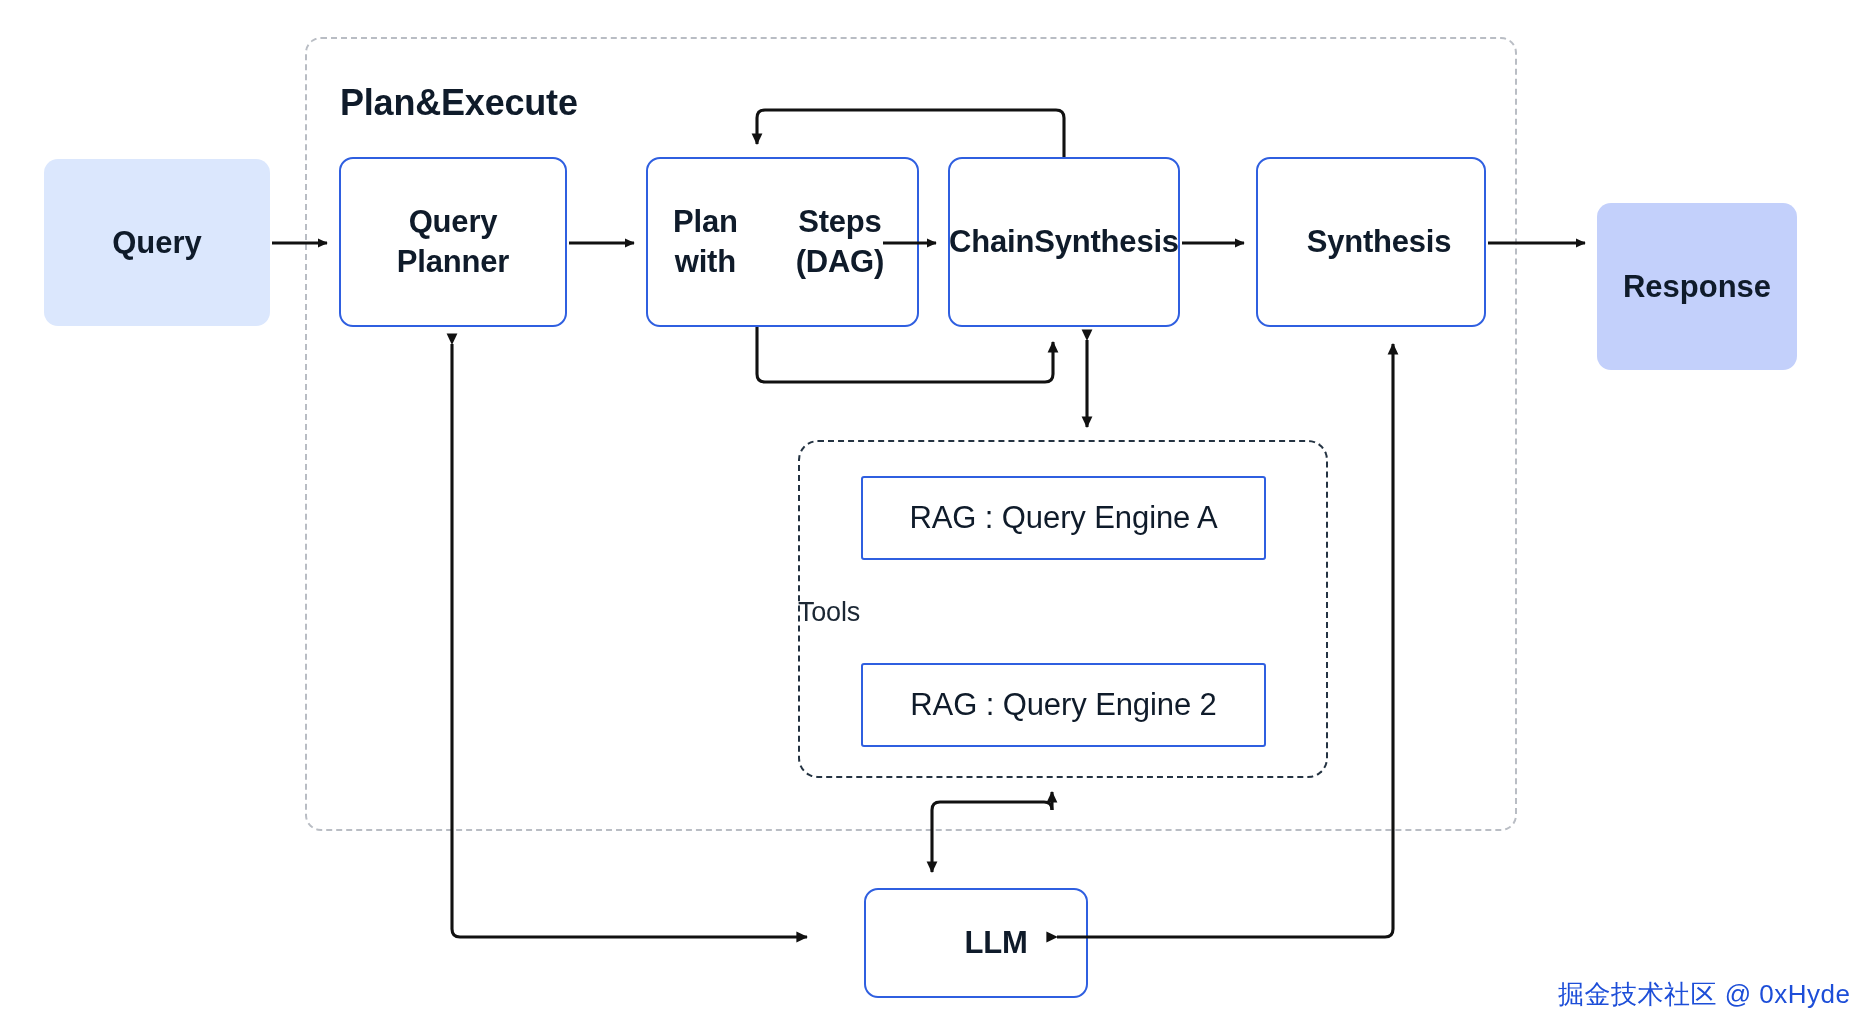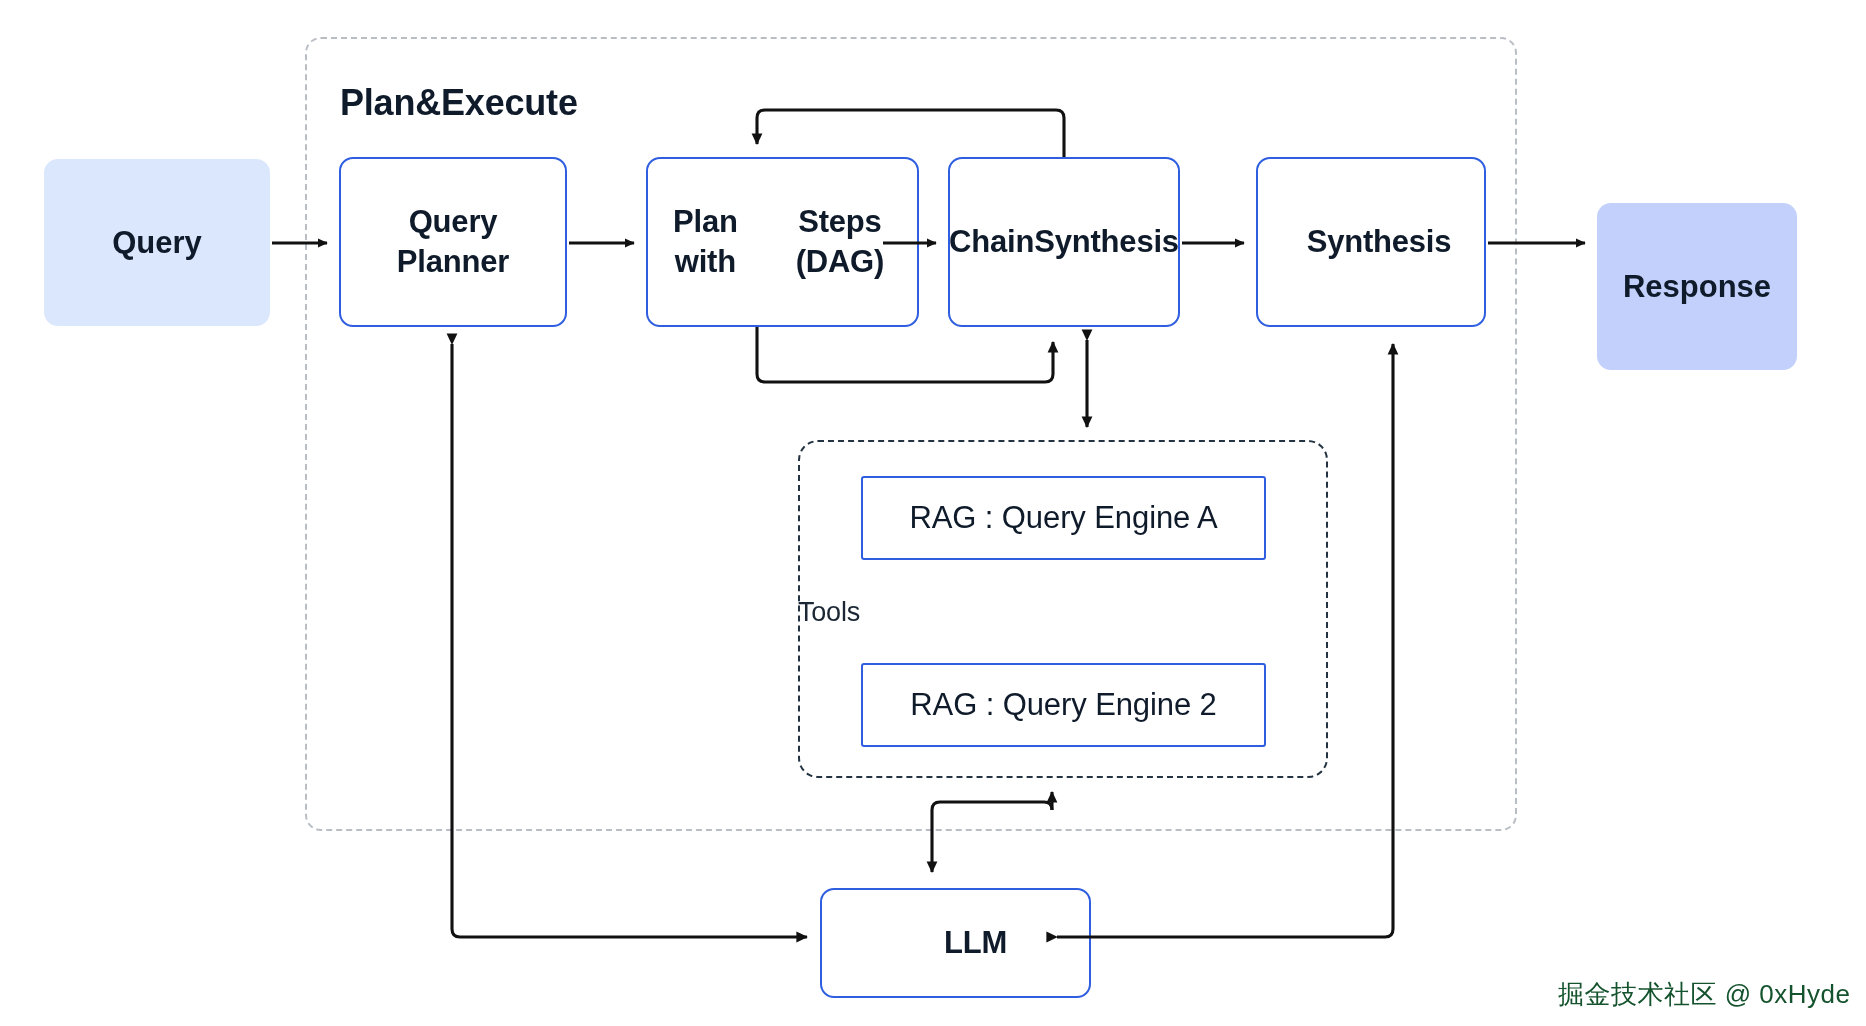--- a/index.html
+++ b/index.html
@@ -24,21 +24,21 @@
   .dashbox.tools{border:2px dashed #243342;border-radius:20px;}
 
   .grouplabel{position:absolute;font-size:36px;font-weight:600;color:#0f1b2a;
               letter-spacing:-0.2px;}
   .toolslabel{position:absolute;font-size:27px;font-weight:400;color:#1b2734;
               text-align:left;letter-spacing:-0.2px;}
 
   .ragbox{background:#ffffff;border:2px solid #2f5fe0;border-radius:3px;
           font-size:31px;font-weight:500;letter-spacing:-0.1px;}
 
-  .watermark{position:absolute;font-size:26px;color:#14532d;font-weight:400;
+  .watermark{position:absolute;font-size:26px;color:#1d4ed8;font-weight:400;
              white-space:nowrap;letter-spacing:0.5px;}
 </style>
 </head>
 <body>
 
 <div id="stage">
 
   <div class="dashbox" style="left:305px;top:37px;width:1212px;height:794px;"></div>
 
   <div class="grouplabel" style="left:340px;top:82px;">Plan&amp;Execute</div>
@@ -75,21 +75,21 @@
   </div>
 
   <div class="node ragbox" style="left:861px;top:476px;width:405px;height:84px;">
     <span>RAG : Query Engine A</span>
   </div>
 
   <div class="node ragbox" style="left:861px;top:663px;width:405px;height:84px;align-items:center;">
     <span>RAG : Query Engine 2</span>
   </div>
 
-  <div class="node proc" style="left:820px;top:888px;width:271px;height:110px;padding-left:40px;">
+  <div class="node proc" style="left:864px;top:888px;width:224px;height:110px;padding-left:40px;">
     <span>LLM</span>
   </div>
 
   <svg class="wires" viewBox="0 0 1866 1026" xmlns="http://www.w3.org/2000/svg">
     <defs>
       <marker id="ah" markerWidth="11" markerHeight="11" refX="9.2" refY="5.2" orient="auto" markerUnits="userSpaceOnUse">
         <path d="M0,0.6 L10,5.2 L0,9.8 z" fill="#111111"></path>
       </marker>
       <marker id="ahs" markerWidth="13" markerHeight="13" refX="10.6" refY="6.2" orient="auto" markerUnits="userSpaceOnUse">
         <path d="M0,0.8 L11.5,6.2 L0,11.6 z" fill="#111111"></path>

